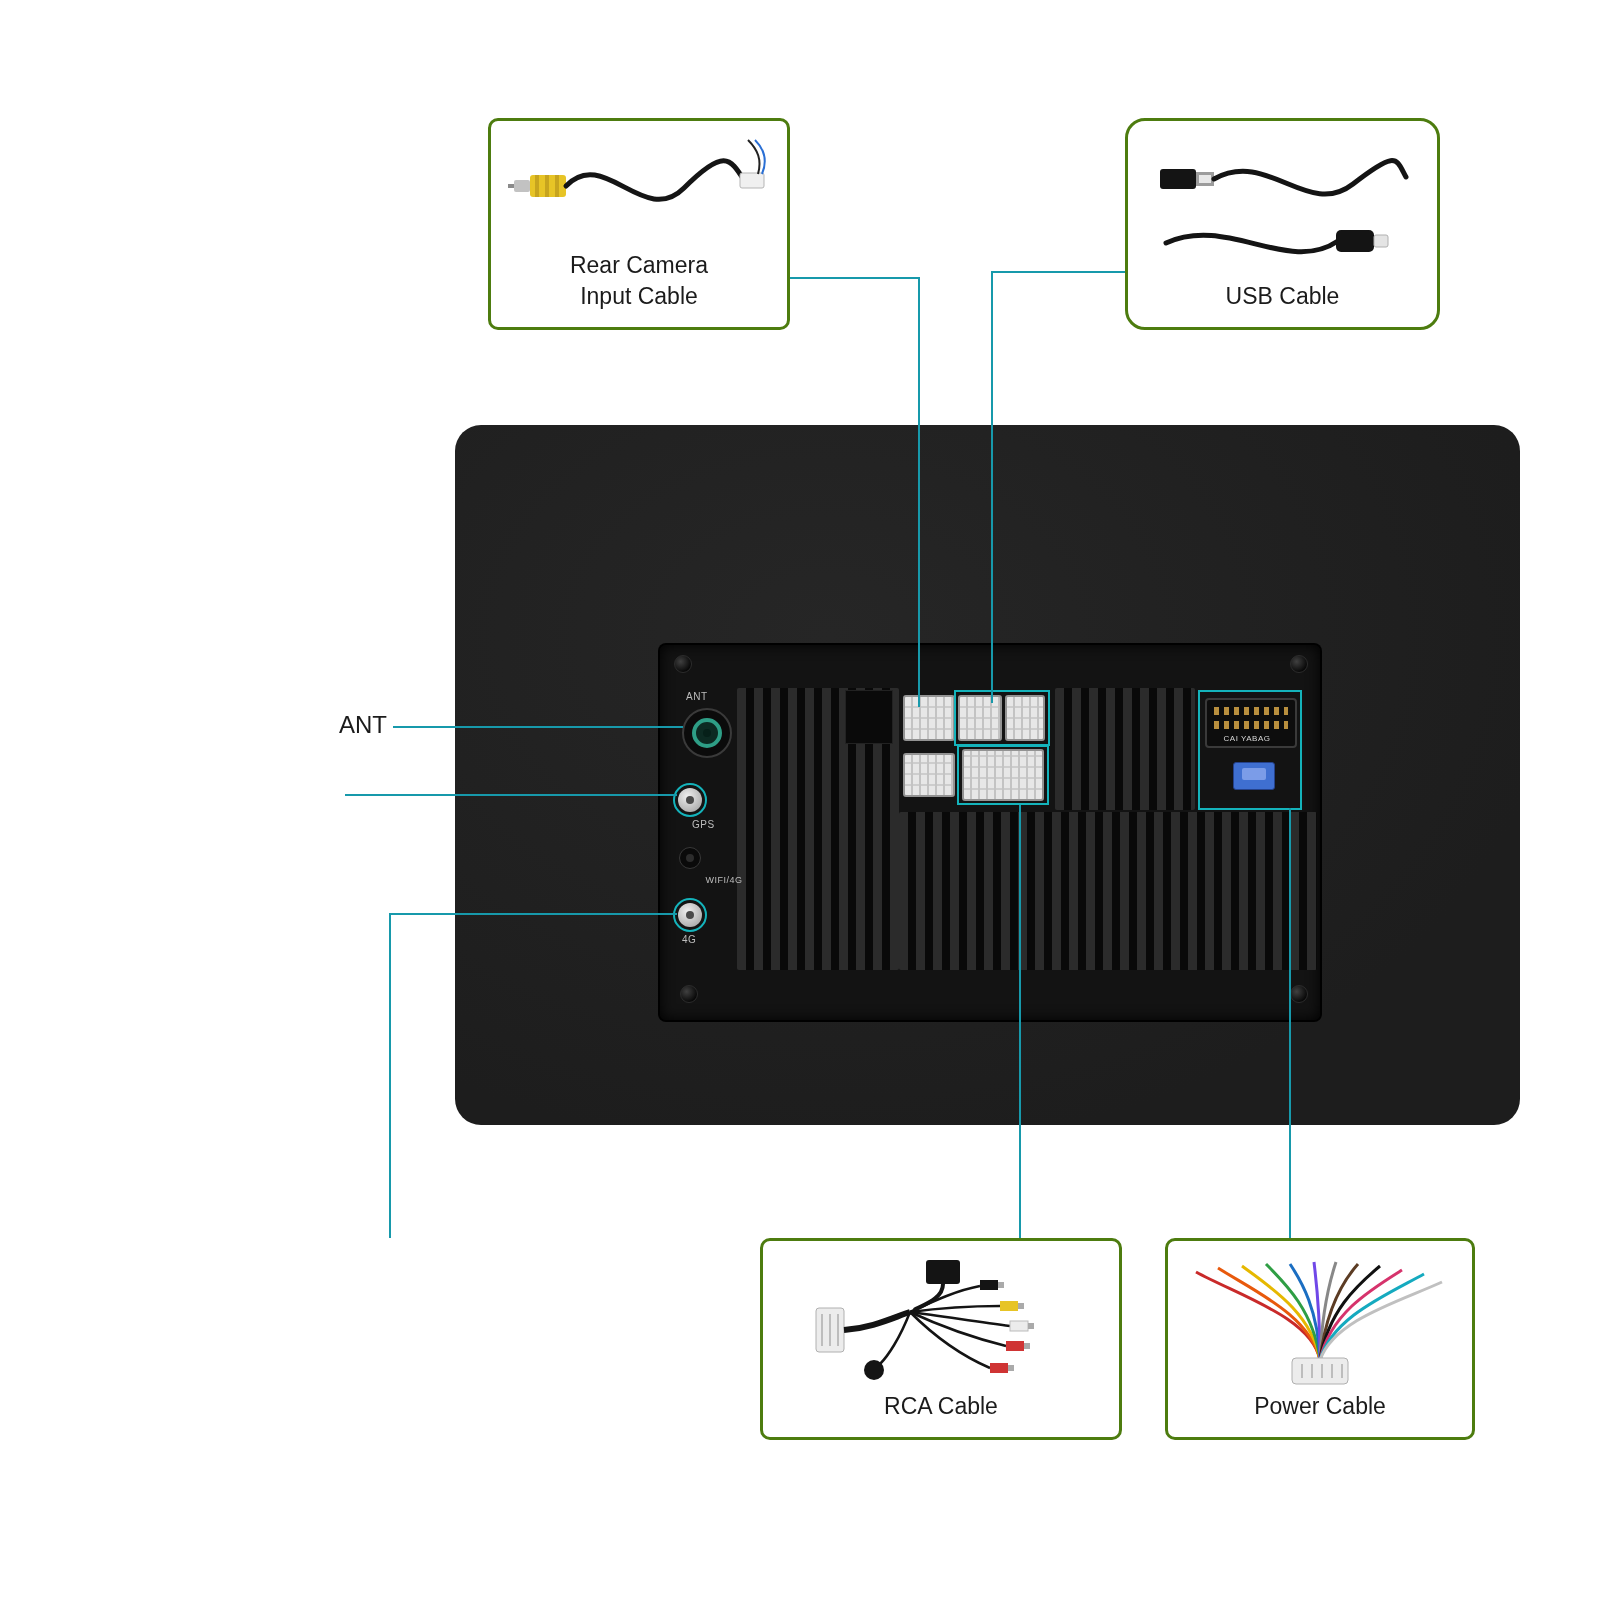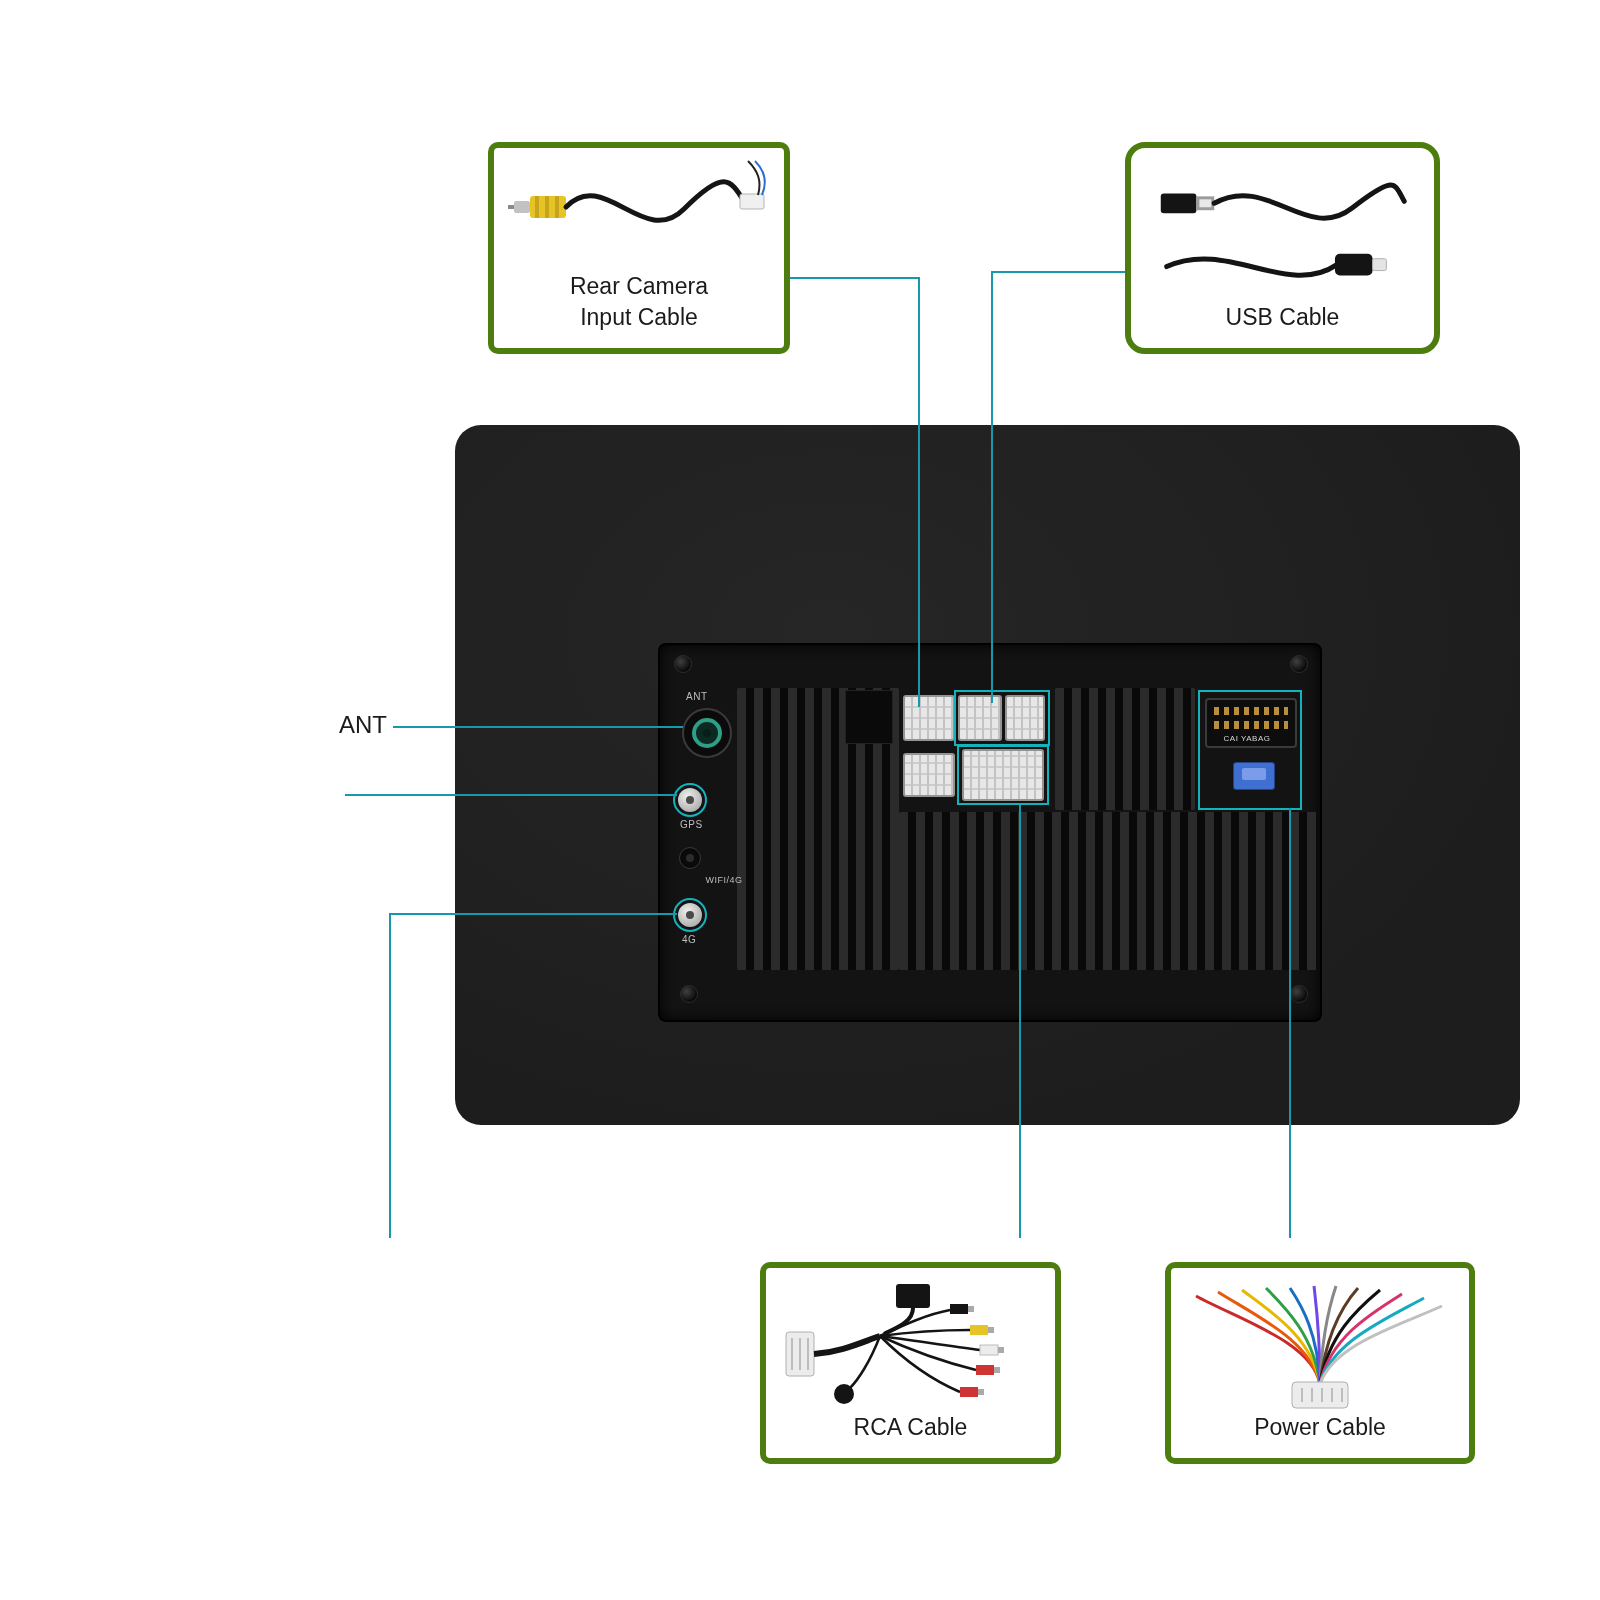--- a/index.html
+++ b/index.html
@@ -19,23 +19,23 @@
   .wc{position:absolute;background:#e7e7e7;border:2px solid #939393;border-radius:3px;box-sizing:border-box;
       background-image:repeating-linear-gradient(90deg,rgba(0,0,0,0) 0 6px,#c3c3c3 6px 8px),
                        repeating-linear-gradient(0deg,rgba(0,0,0,0) 0 9px,#cdcdcd 9px 11px);}
   .hl{position:absolute;border:2px solid #14b3bb;background:transparent;box-sizing:border-box;}
   .ptext{position:absolute;color:#bdbdbd;font-size:10px;letter-spacing:.5px;}
 
   
   .line{position:absolute;background:#1799ab;z-index:5;}
 
   
-  .callout{position:absolute;background:#fff;border:6px solid #4d7c0f;border-radius:10px;z-index:6;
+  .callout{position:absolute;background:#fff;border:3px solid #4d7c0f;border-radius:10px;z-index:6;
            display:flex;flex-direction:column;align-items:center;justify-content:flex-end;
-           box-sizing:border-box;padding:10px 8px 16px;margin-top:24px;}
+           box-sizing:border-box;padding:10px 8px 16px;}
   .callout .graphic{flex:1;display:flex;align-items:center;justify-content:center;width:100%;}
   .callout .label{font-size:23px;color:#1b1b1b;text-align:center;line-height:1.32;}
 
   .circle{position:absolute;border-radius:50%;box-sizing:border-box;}
   .antlabel{position:absolute;left:295px;top:711px;width:92px;text-align:right;
             font-size:24px;color:#1b1b1b;z-index:6;}
 </style>
 </head>
 <body>
 
@@ -56,21 +56,21 @@
       <div class="abs" style="left:185px;top:45px;width:46px;height:52px;background:#0a0a0a;border:1px solid #222;"></div>
 
       <div class="ptext" style="left:26px;top:46px;">ANT</div>
       <div class="circle" style="left:22px;top:63px;width:50px;height:50px;background:#0b0b0b;border:2px solid #3a3a3a;"></div>
       <div class="circle" style="left:32px;top:73px;width:30px;height:30px;background:#0c2a22;border:4px solid #2e9e86;"></div>
       <div class="circle" style="left:43px;top:84px;width:8px;height:8px;background:#062019;"></div>
 
       <div class="circle" style="left:13px;top:138px;width:34px;height:34px;border:2px solid #14b3bb;"></div>
       <div class="circle" style="left:18px;top:143px;width:24px;height:24px;background:radial-gradient(circle at 40% 35%, #efefef, #9a9a9a);"></div>
       <div class="circle" style="left:26px;top:151px;width:8px;height:8px;background:#4a4a4a;"></div>
-      <div class="ptext" style="left:20px;top:174px;">GPS</div>
+      <div class="ptext" style="left:32px;top:174px;">GPS</div>
 
       <div class="circle" style="left:19px;top:202px;width:22px;height:22px;background:#0a0a0a;border:1px solid #383838;"></div>
       <div class="circle" style="left:26px;top:209px;width:8px;height:8px;background:#2c2c2c;"></div>
       <div class="ptext" style="left:6px;top:230px;width:52px;text-align:center;font-size:9px;margin-left:32px;">WIFI/4G</div>
 
       <div class="circle" style="left:13px;top:253px;width:34px;height:34px;border:2px solid #14b3bb;"></div>
       <div class="circle" style="left:18px;top:258px;width:24px;height:24px;background:radial-gradient(circle at 40% 35%, #efefef, #9a9a9a);"></div>
       <div class="circle" style="left:26px;top:266px;width:8px;height:8px;background:#4a4a4a;"></div>
       <div class="ptext" style="left:22px;top:289px;">4G</div>
 
@@ -139,21 +139,21 @@
         <path d="M28 102 C 90 74, 150 134, 200 100" stroke="#141414" stroke-width="5" fill="none" stroke-linecap="round"></path>
         <rect x="198" y="89" width="38" height="22" rx="5" fill="#141414"></rect>
         <rect x="236" y="94" width="14" height="12" rx="2" fill="#e4e4e4" stroke="#b0b0b0"></rect>
       </svg>
     </div>
     <div class="label">USB Cable</div>
   </div>
 
 
 
-  <div class="callout" style="left:760px;top:1238px;width:301px;height:202px;">
+  <div class="callout" style="left:760px;top:1238px;width:362px;height:202px;">
     <div class="graphic">
       <svg width="270" height="130" viewBox="0 0 270 130">
         <rect x="120" y="4" width="34" height="24" rx="3" fill="#141414"></rect>
         <path d="M137 28 C 137 42, 120 48, 108 54" stroke="#141414" stroke-width="4" fill="none"></path>
         <rect x="10" y="52" width="28" height="44" rx="3" fill="#ececec" stroke="#b0b0b0"></rect>
         <line x1="16" y1="58" x2="16" y2="90" stroke="#bdbdbd" stroke-width="2"></line>
         <line x1="24" y1="58" x2="24" y2="90" stroke="#bdbdbd" stroke-width="2"></line>
         <line x1="32" y1="58" x2="32" y2="90" stroke="#bdbdbd" stroke-width="2"></line>
         <path d="M38 74 C 66 72, 86 62, 104 56" stroke="#141414" stroke-width="6" fill="none"></path>
         <path d="M104 56 C 130 44, 152 34, 174 30" stroke="#141414" stroke-width="2.5" fill="none"></path>

